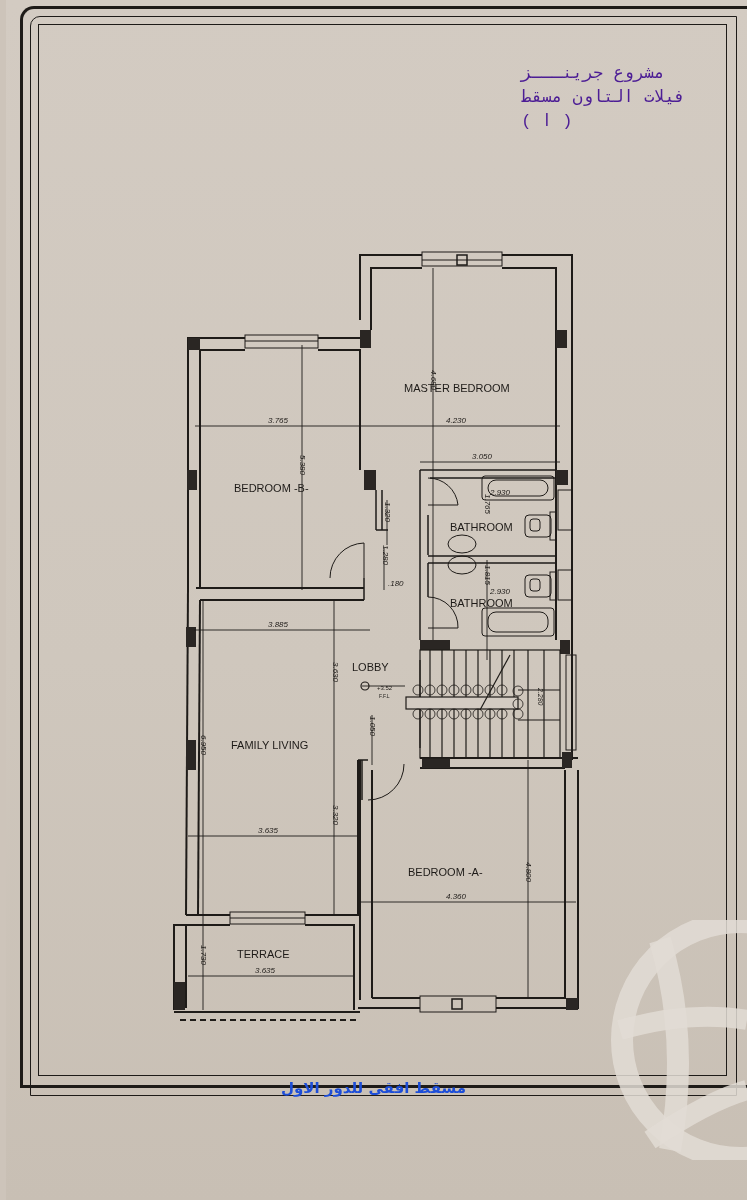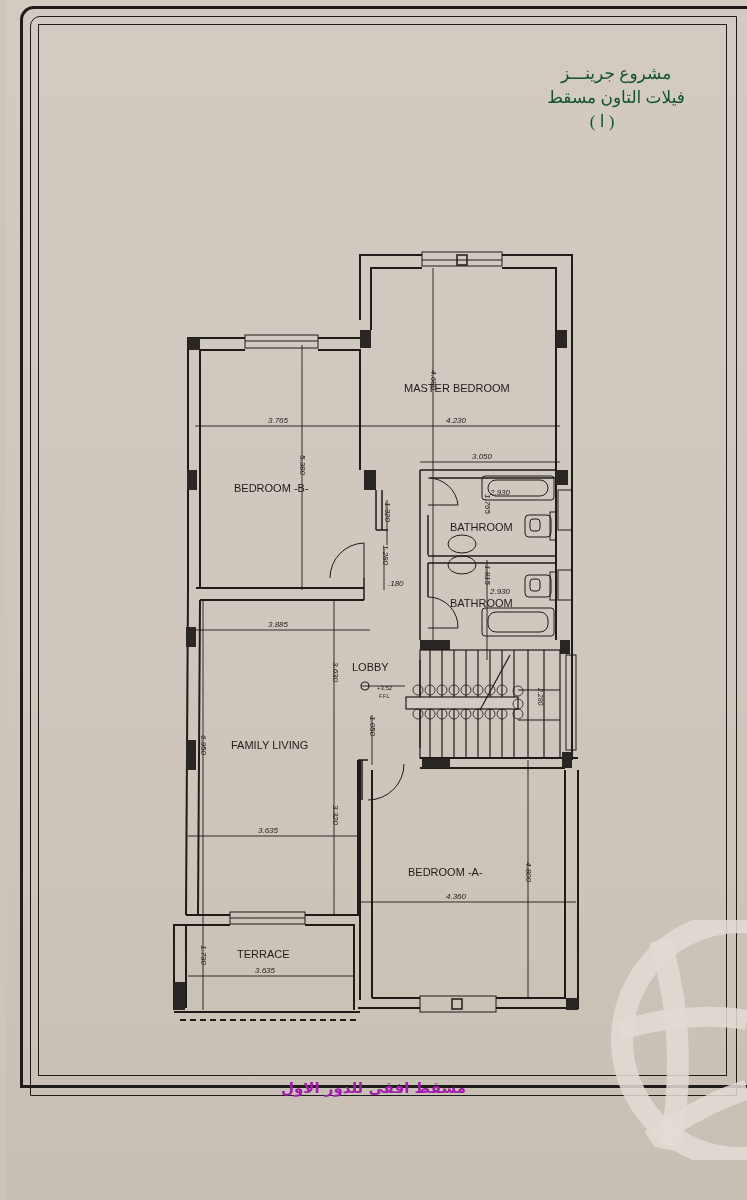--- a/index.html
+++ b/index.html
@@ -11,29 +11,29 @@
     }
     .sheet {
       position: absolute; left: 6px; top: 0; width: 741px; height: 1200px;
       background: linear-gradient(180deg, #d3cbc2 0%, #cfc7bd 55%, #c8bfb4 100%);
     }
     .frame { position: absolute; border: 2px solid #1e1b18; }
     .frame.f1 { left: 14px; top: 6px; right: 0; bottom: 112px; border-width: 3px 0 3px 3px; border-radius: 14px 0 0 0; }
     .frame.f2 { left: 24px; top: 16px; right: 10px; bottom: 104px; border-width: 1.5px; border-radius: 10px 0 0 0; }
     .frame.f3 { left: 32px; top: 24px; right: 20px; bottom: 124px; border-width: 1.5px; }
     .title-block {
-      position: absolute; right: 62px; top: 62px; text-align: center;
-      direction: rtl; color: #14532d; font-family: Liberation Serif, serif;
+      position: absolute; right: 62px; top: 62px; text-align: left;
+      direction: rtl; color: #4c1d95; font-family: Liberation Mono, monospace;
     }
     .title-block div { font-size: 17px; line-height: 24px; }
     .title-block .num { font-size: 17px; margin-right: 28px; }
     .caption {
       position: absolute; left: 0; width: 747px; top: 1079px; text-align: center;
       direction: rtl; font-family: "DejaVu Sans", sans-serif; font-weight: bold;
-      font-size: 15px; color: #a21caf;
+      font-size: 15px; color: #1d4ed8;
     }
     svg.plan { position: absolute; left: 0; top: 0; }
     .watermark { position: absolute; left: 610px; top: 920px; }
   </style>
 </head>
 <body>
 
 <div class="sheet">
   <div class="frame f1"></div>
   <div class="frame f2"></div>

